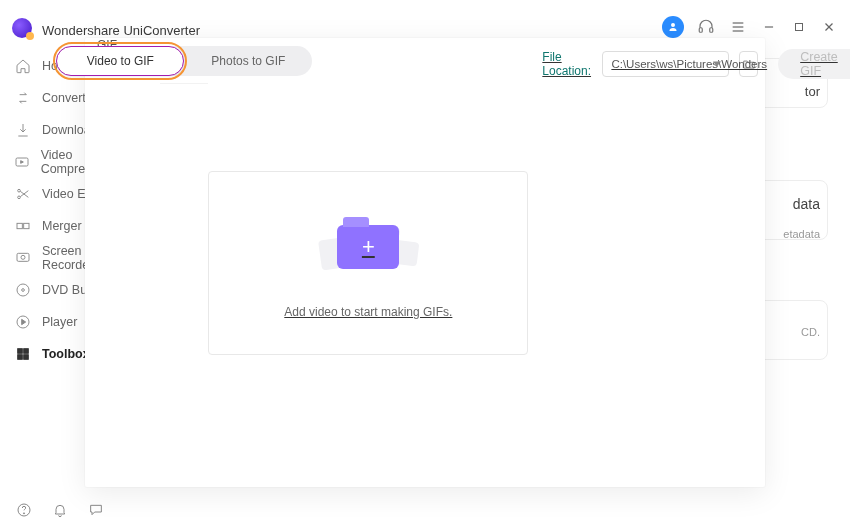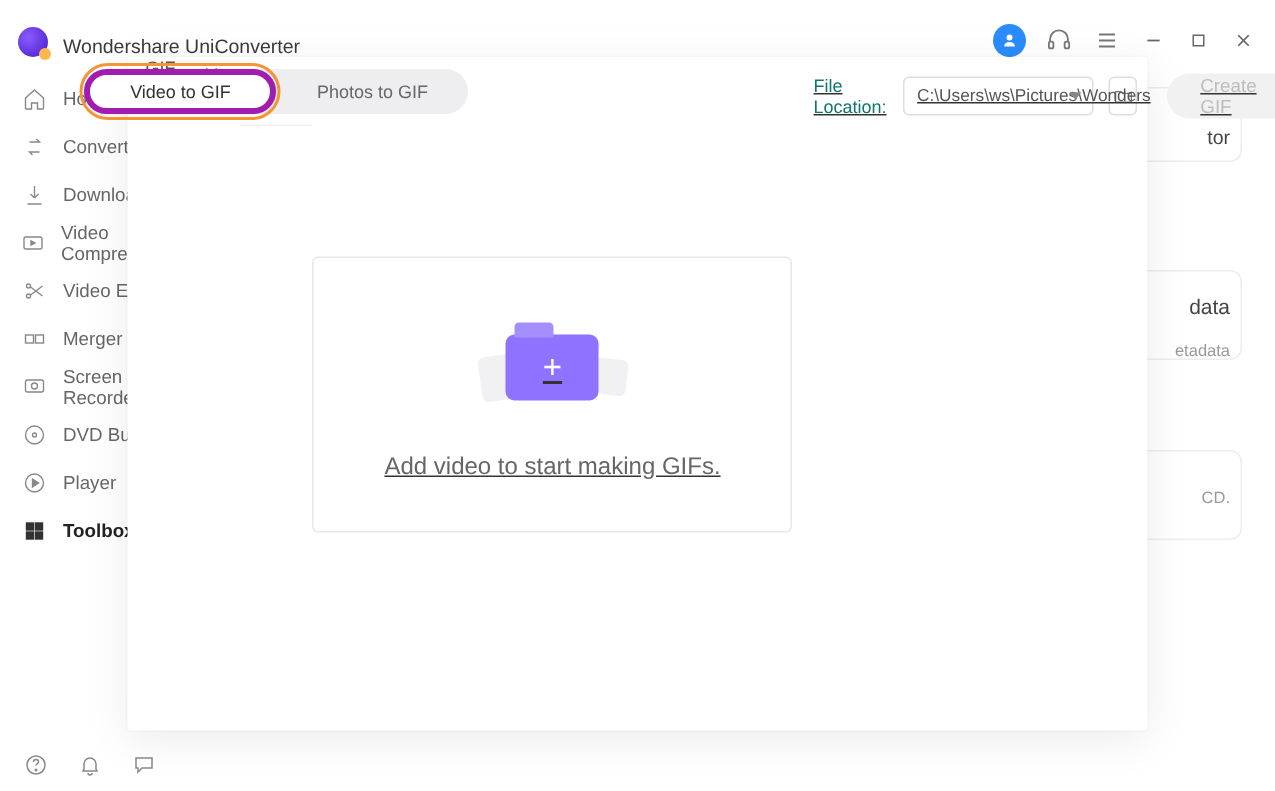--- a/index.html
+++ b/index.html
@@ -42,34 +42,34 @@
   .modal-header { height:28px; display:flex; align-items:center; padding:0 12px; border-bottom:1px solid #f0f0f0; font-size:12px; color:#555; }
   .modal-header .spacer { flex:1; }
   .modal-close { cursor:pointer; color:#888; font-size:16px; width:18px; text-align:center; }
   
   .modal-toolbar { height:46px; display:flex; align-items:center; padding:0 10px; position:relative; border-bottom:1px solid #f2f2f2; }
   .add-file-btn { width:28px; height:28px; border:2px solid #f59433; border-radius:5px; display:flex; align-items:center; justify-content:center; cursor:pointer; }
   .add-file-btn svg { width:18px; height:18px; }
   
   .segmented { position:absolute; left:50%; top:50%; transform:translate(-50%,-50%); display:flex; border-radius:20px; background:#eeeef0; height:30px; }
   .segment { width:128px; display:flex; align-items:center; justify-content:center; font-size:12px; color:#666; cursor:pointer; border-radius:20px; }
-  .segment.active { background:#fff; border:4px solid #a21caf; color:#333; box-shadow:0 1px 2px rgba(0,0,0,0.06); }
+  .segment.active { background:#fff; border:1px solid #a21caf; color:#333; box-shadow:0 1px 2px rgba(0,0,0,0.06); }
   .segment-ring { position:absolute; border:2.5px solid #f59433; border-radius:22px; width:134px; height:38px; left:50%; top:50%; transform:translate(-131px,-50%); pointer-events:none; }
   
   .modal-body { flex:1; display:flex; align-items:center; justify-content:center; }
   .dropzone { width:320px; height:184px; border:1px solid #e8e8e8; border-radius:4px; display:flex; flex-direction:column; align-items:center; justify-content:center; gap:18px; background:#fff; }
   .dropzone-illus { width:140px; height:80px; position:relative; display:flex; align-items:center; justify-content:center; }
   .ghost-box { position:absolute; border-radius:4px; background:#f1f1f4; }
   .ghost-box.a { width:24px; height:30px; left:22px; top:32px; transform:rotate(-8deg); }
   .ghost-box.b { width:26px; height:24px; right:20px; top:34px; transform:rotate(7deg); }
   .ghost-box.c { width:20px; height:14px; right:38px; top:18px; border-radius:10px; }
   .folder { width:62px; height:44px; background:#8f72ff; border-radius:6px; position:relative; display:flex; align-items:center; justify-content:center; z-index:2; }
   .folder::before { content:""; position:absolute; top:-8px; left:6px; width:26px; height:10px; background:#a58fff; border-radius:3px 3px 0 0; }
   .folder-plus { color:#fff; font-size:22px; font-weight:300; line-height:1; }
-  .dropzone-text { font-size:16px; color:#666; }
+  .dropzone-text { font-size:12px; color:#666; }
   
   .modal-footer { height:52px; display:flex; align-items:center; padding:0 14px; gap:10px; }
   .fl-label { font-size:12px; color:#0f766e; }
   .fl-select { height:26px; border:1px solid #ddd; border-radius:4px; background:#fff; font-size:11.5px; color:#555; padding:0 22px 0 8px; width:127px; position:relative; display:flex; align-items:center; cursor:pointer; }
   .fl-select::after { content:""; position:absolute; right:7px; top:50%; width:0; height:0; border-left:4px solid transparent; border-right:4px solid transparent; border-top:5px solid #888; transform:translateY(-50%); }
   .fl-browse { width:26px; height:26px; border:1px solid #ddd; border-radius:4px; display:flex; align-items:center; justify-content:center; cursor:pointer; }
   .fl-browse svg { width:14px; height:14px; stroke:#777; fill:none; stroke-width:1.5; }
   .footer-spacer { flex:1; }
   .create-btn { height:30px; padding:0 22px; border-radius:15px; background:#f1f1f2; color:#bdbdbd; font-size:12.5px; display:flex; align-items:center; cursor:default; }
 </style>

